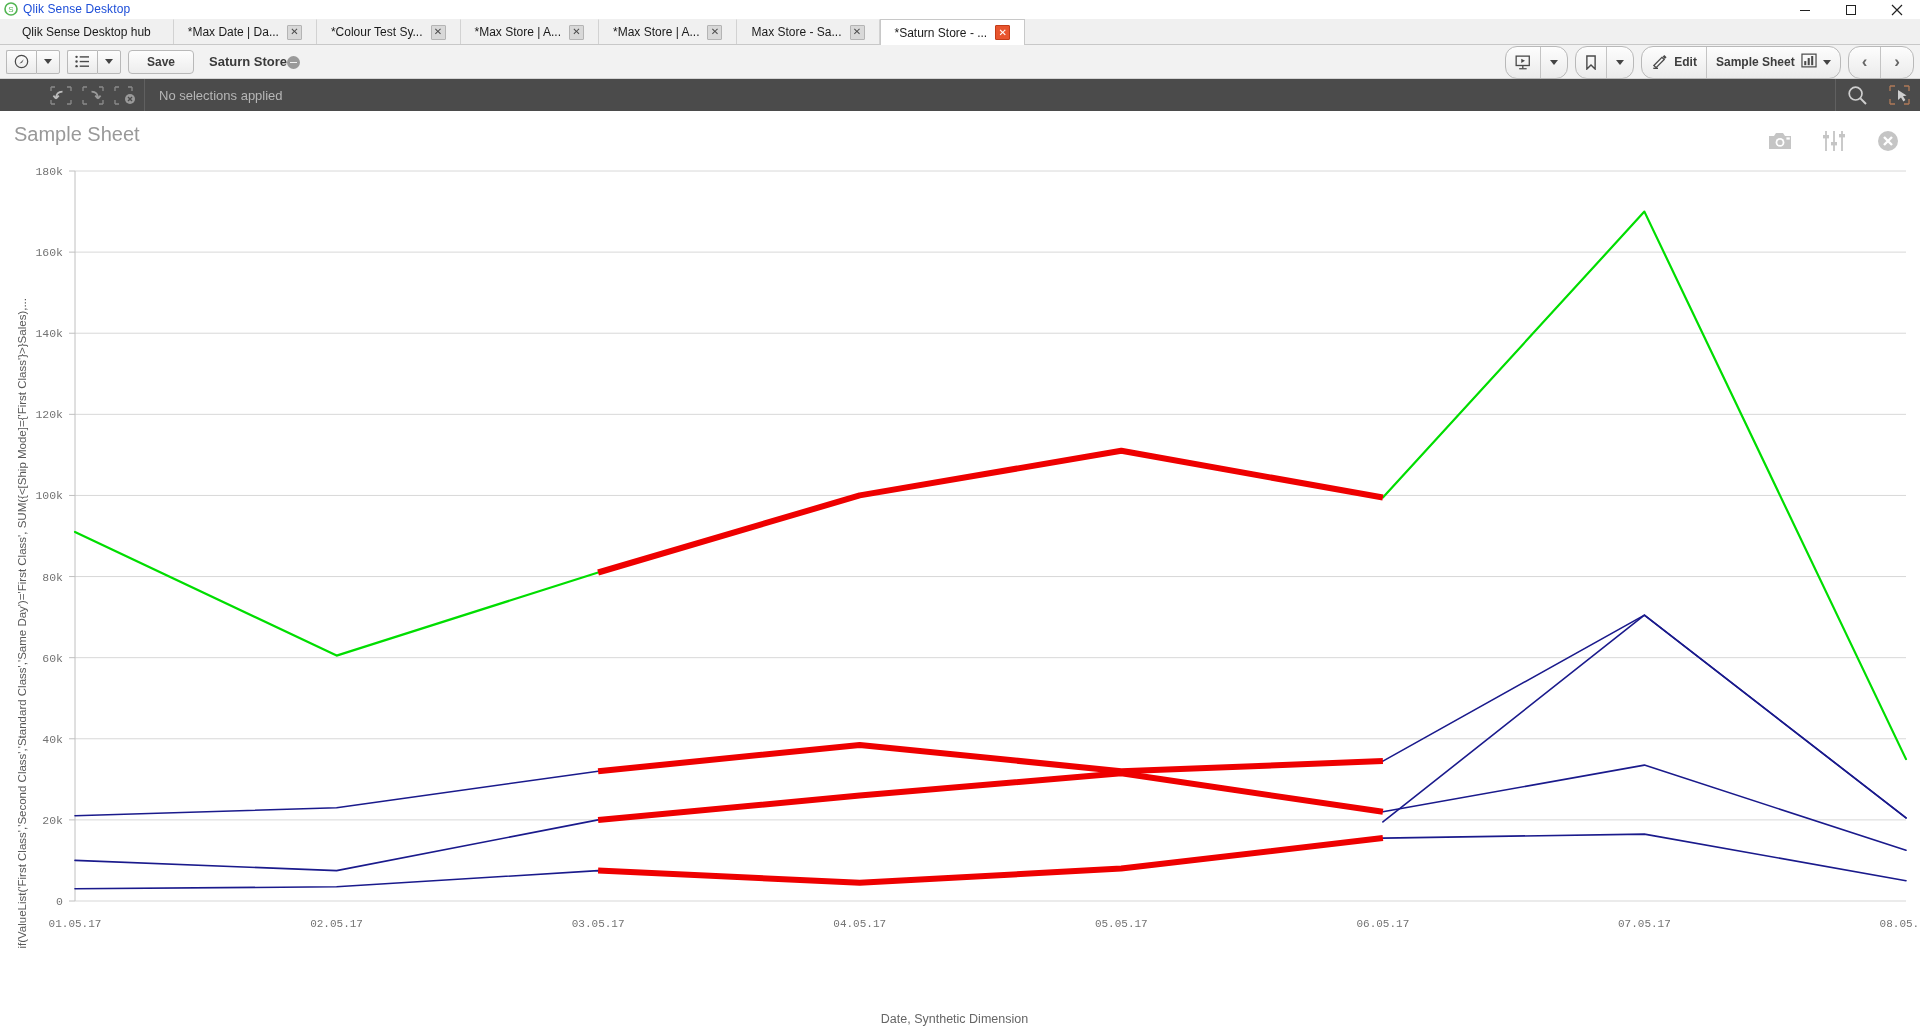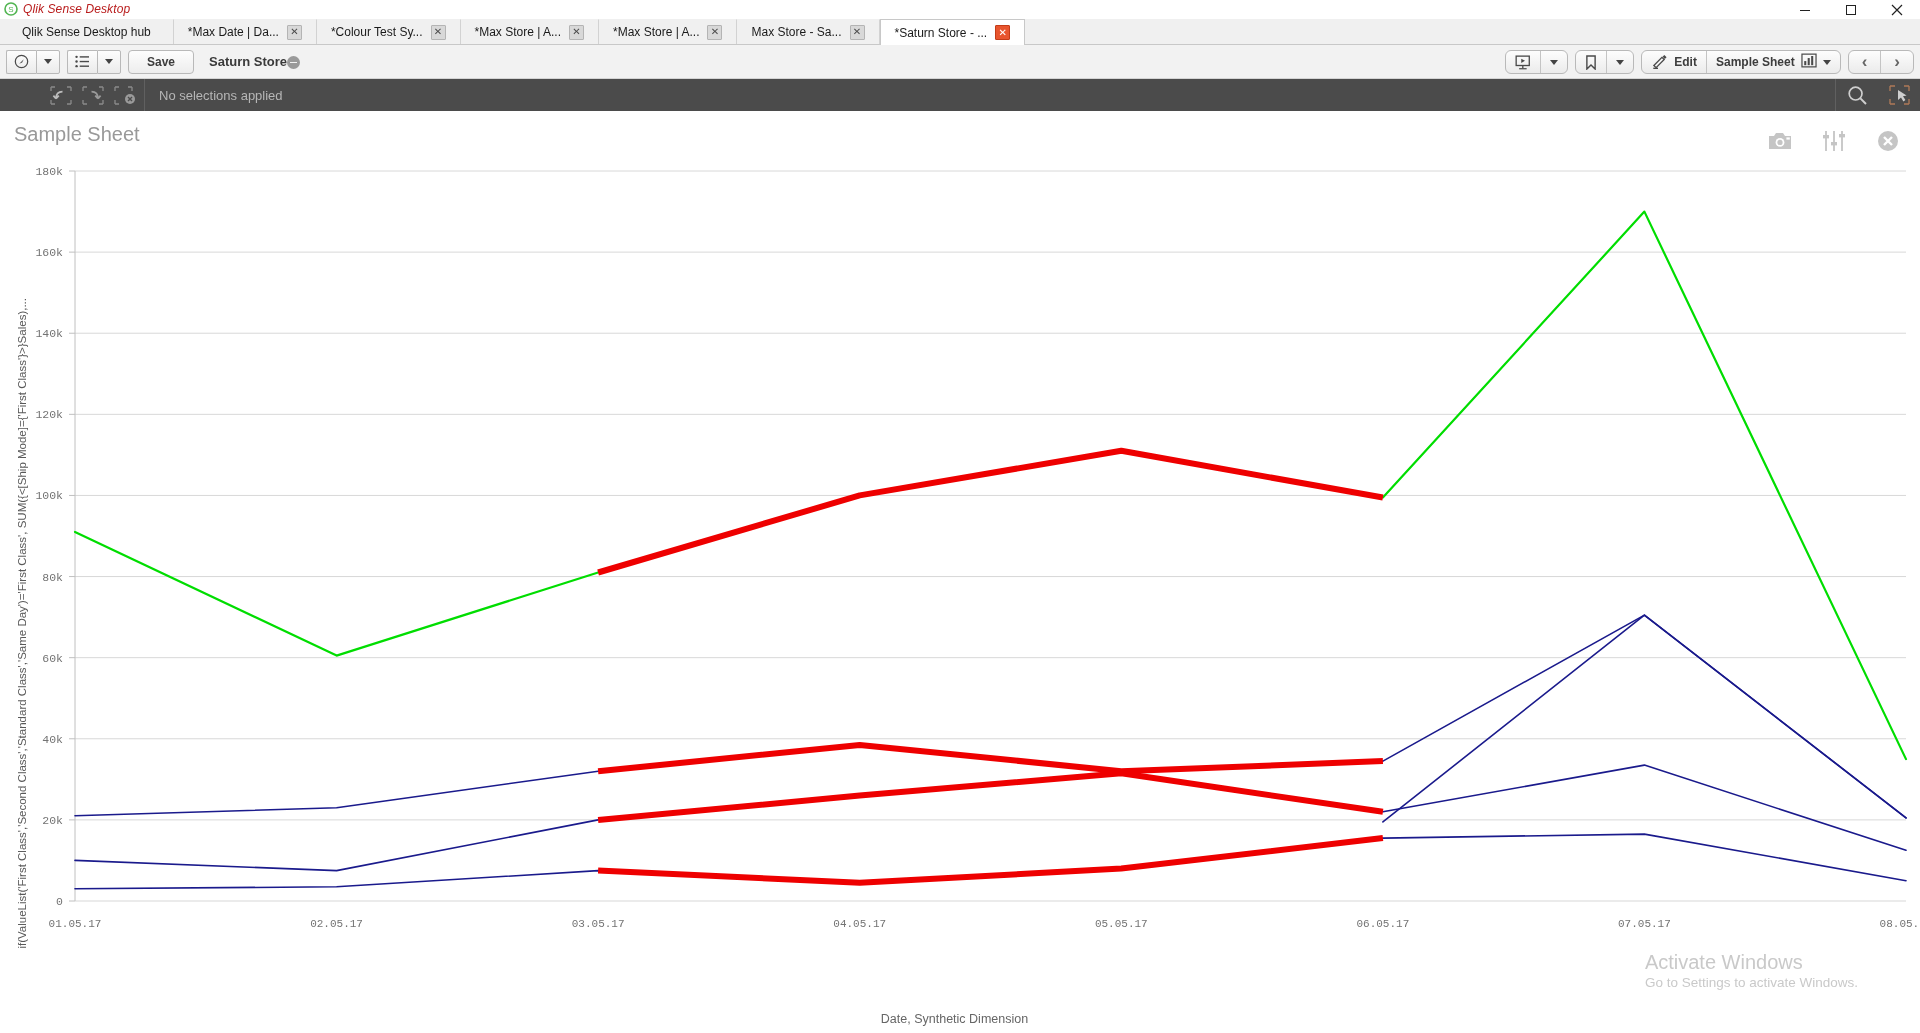--- a/index.html
+++ b/index.html
@@ -16,21 +16,21 @@
     height: 19px; background: #ffffff;
     display: flex; align-items: center;
     position: relative;
     border-bottom: 1px solid #ffffff;
   }
   .titlebar-icon {
     width: 14px; height: 14px; margin-left: 4px; margin-right: 5px;
     flex: 0 0 auto;
   }
   .titlebar-title {
-    font-size: 12px; color: #b91c1c; letter-spacing: .1px; font-style: italic;
+    font-size: 12px; color: #1d4ed8; letter-spacing: .1px;
   }
   .win-controls {
     position: absolute; right: 0; top: 0; height: 19px;
     display: flex; align-items: stretch;
   }
   .win-btn {
     width: 46px; display: flex; align-items: center; justify-content: center;
     font-size: 13px; color: #222; line-height: 1;
   }
   .win-btn svg { display: block; }
@@ -112,24 +112,24 @@
   }
   .app-badge i {
     display: block; width: 7px; height: 1.5px; background: #f2f2f2;
   }
   .toolbar-right {
     position: absolute; right: 6px; top: 0; height: 34px;
     display: flex; align-items: center;
   }
   .seg {
     display: flex; align-items: stretch;
-    border: 1px solid #b9b9b9; border-radius: 6px;
+    border: 1px solid #b9b9b9; border-radius: 12px;
     background: linear-gradient(#fdfdfd, #ebebeb);
     margin-left: 7px;
-    height: 24px;
+    height: 33px;
   }
   .seg > div {
     display: flex; align-items: center; justify-content: center;
     padding: 0 9px;
     font-size: 12px; font-weight: bold; color: #3d3d3d;
     border-right: 1px solid #c4c4c4;
     gap: 6px; white-space: nowrap;
   }
   .seg > div:last-child { border-right: none; }
 
@@ -478,18 +478,14 @@
         <path d="M 598.1 612.2 L 859.7 585.9 L 1121.3 612.2 L 1382.9 602.1" fill="none" stroke="#ee0000" stroke-width="6" stroke-linejoin="round" stroke-linecap="butt"></path>
         <path d="M 75.0 701.4 L 336.6 711.6 L 598.1 660.9 L 859.7 636.6 L 1121.3 614.3 L 1382.9 652.8 L 1644.4 606.1 L 1906.0 691.3" fill="none" stroke="#1a1a8c" stroke-width="1.6" stroke-linejoin="round" stroke-linecap="round"></path>
         <path d="M 598.1 660.9 L 859.7 636.6 L 1121.3 614.3 L 1382.9 652.8" fill="none" stroke="#ee0000" stroke-width="6" stroke-linejoin="round" stroke-linecap="butt"></path>
         <path d="M 75.0 729.8 L 336.6 727.8 L 598.1 711.6 L 859.7 723.8 L 1121.3 709.6 L 1382.9 679.1 L 1644.4 675.1 L 1906.0 721.7" fill="none" stroke="#1a1a8c" stroke-width="1.6" stroke-linejoin="round" stroke-linecap="round"></path>
         <path d="M 598.1 711.6 L 859.7 723.8 L 1121.3 709.6 L 1382.9 679.1" fill="none" stroke="#ee0000" stroke-width="6" stroke-linejoin="round" stroke-linecap="butt"></path>
         <path d="M 1382.9 662.9 L 1644.4 456.1 L 1906.0 658.9" fill="none" stroke="#1a1a8c" stroke-width="1.6" stroke-linejoin="round" stroke-linecap="round"></path>
       </svg>
 
     <div class="xtitle">Date, Synthetic Dimension</div>
 
-    <div class="watermark">
-      <div class="wm1">Activate Windows</div>
-      <div class="wm2">Go to Settings to activate Windows.</div>
-    </div>
   </div>
 </div>
 
 </body></html>

